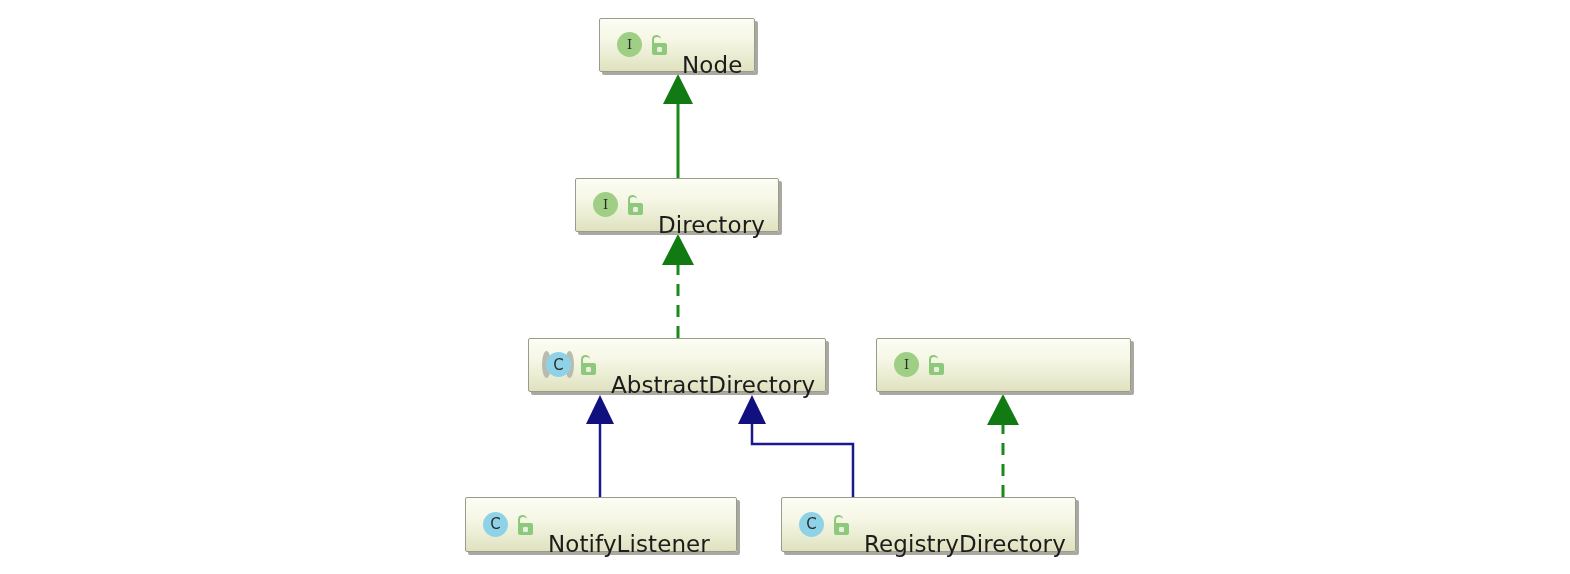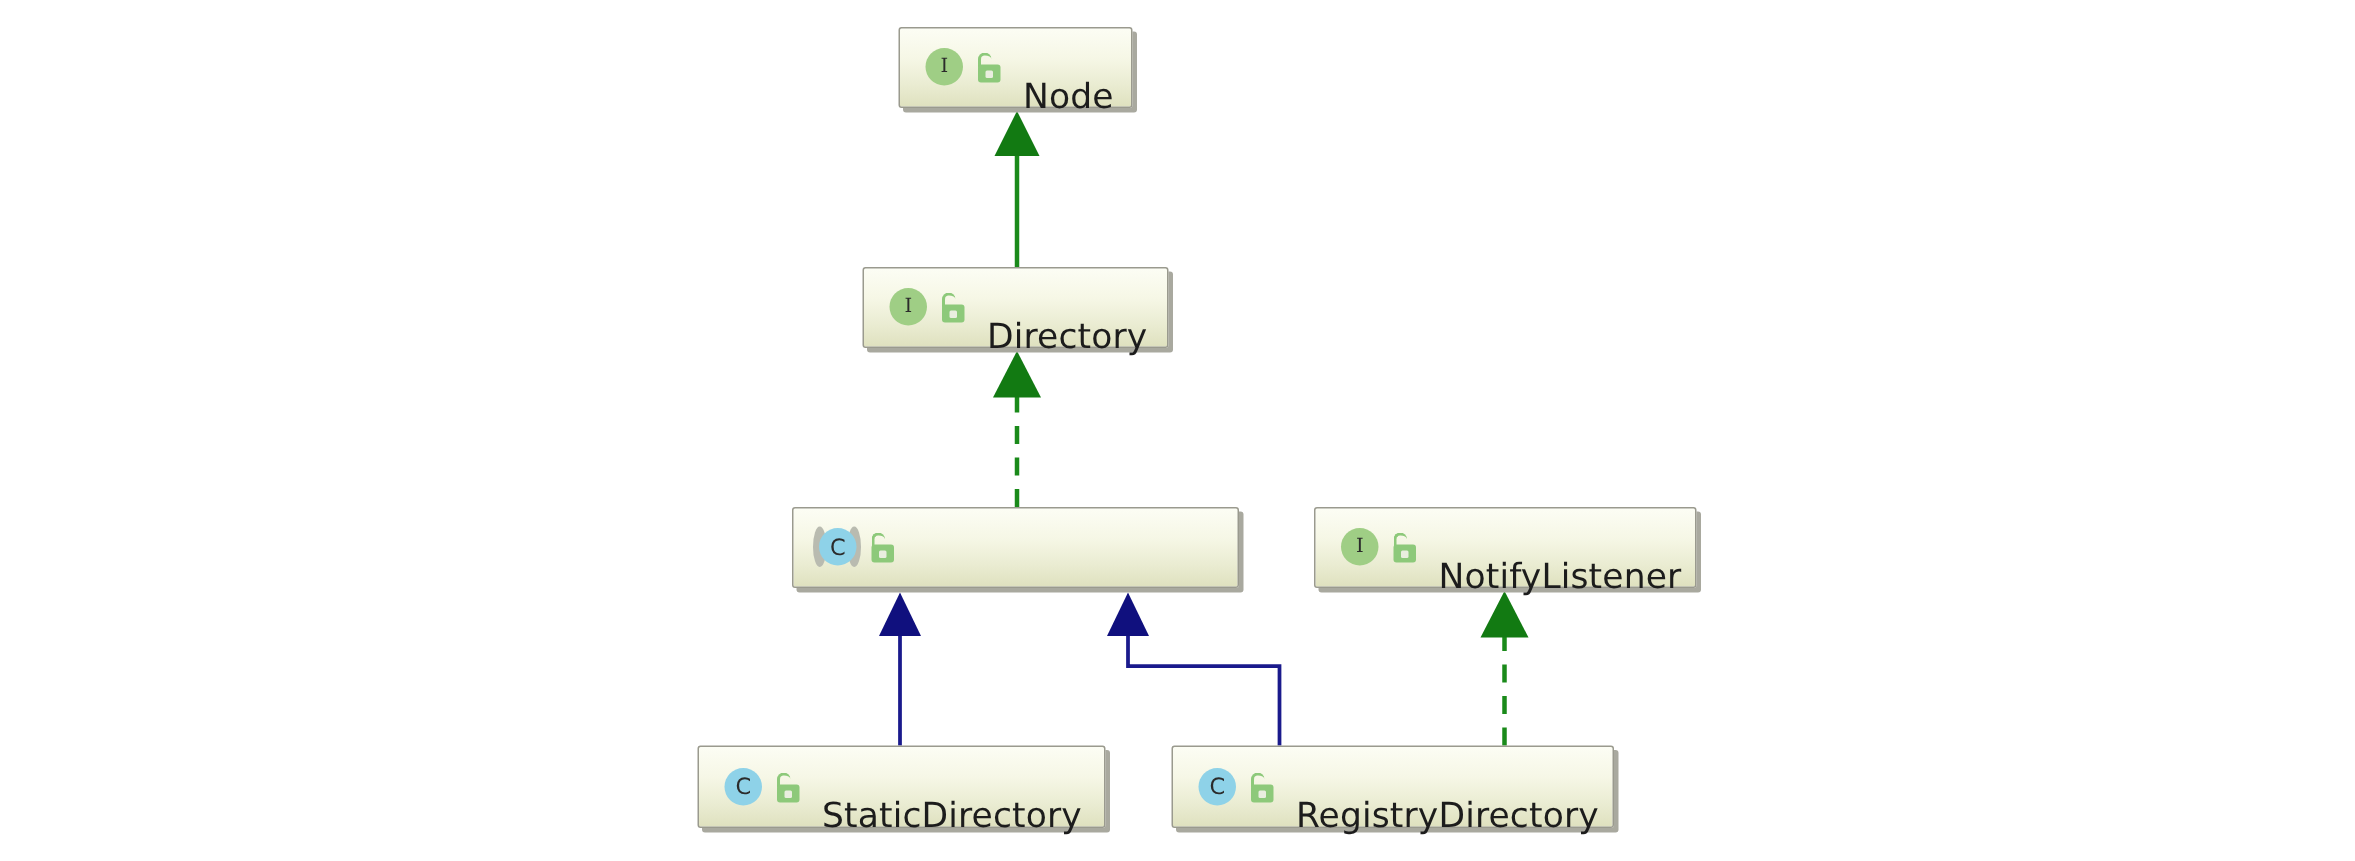--- a/index.html
+++ b/index.html
@@ -190,44 +190,44 @@
     <span class="icon-stereo cls abstract">
       <span class="bracket left"></span>
       <span class="bracket right"></span>
       <span class="disc">C</span>
     </span>
     <span class="icon-lock">
       <span class="shackle"></span>
         <span class="body"></span>
         <span class="keyhole"></span>
     </span>
+    <span class="node-label">AbstractDirectory</span>
   </div>
 
   <div class="uml-node" style="left:876px; top:338px; width:255px; height:54px;">
     <span class="icon-stereo iface">
       <span class="disc">I</span>
     </span>
     <span class="icon-lock">
       <span class="shackle"></span>
         <span class="body"></span>
         <span class="keyhole"></span>
     </span>
-    <span class="node-label">NotifyListener</span>
   </div>
 
   <div class="uml-node" style="left:465px; top:497px; width:272px; height:55px;">
     <span class="icon-stereo cls">
       <span class="disc">C</span>
     </span>
     <span class="icon-lock">
       <span class="shackle"></span>
         <span class="body"></span>
         <span class="keyhole"></span>
     </span>
-    <span class="node-label">StaticDirectory</span>
+    <span class="node-label">NotifyListener</span>
   </div>
 
   <div class="uml-node" style="left:781px; top:497px; width:295px; height:55px;">
     <span class="icon-stereo cls">
       <span class="disc">C</span>
     </span>
     <span class="icon-lock">
       <span class="shackle"></span>
         <span class="body"></span>
         <span class="keyhole"></span>

